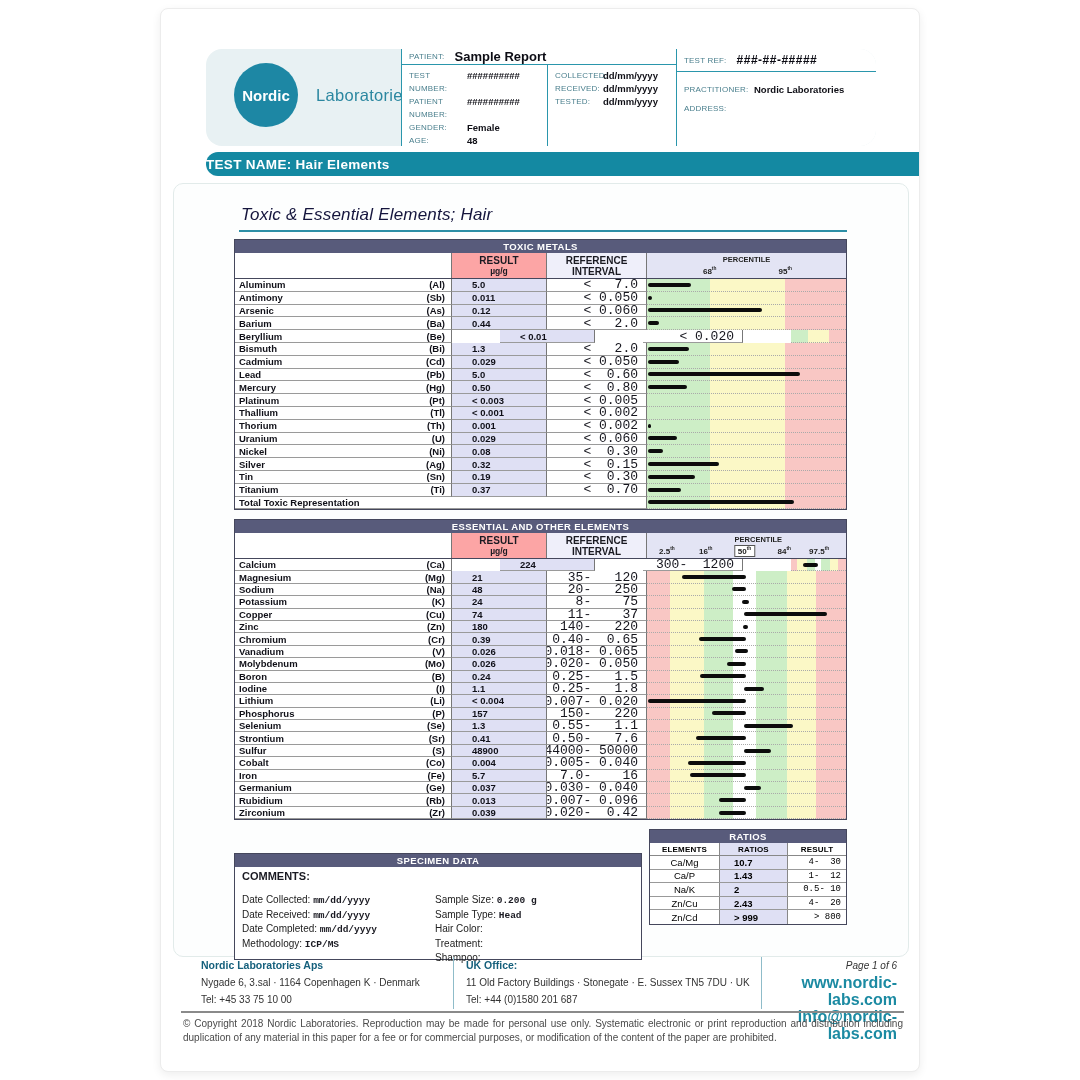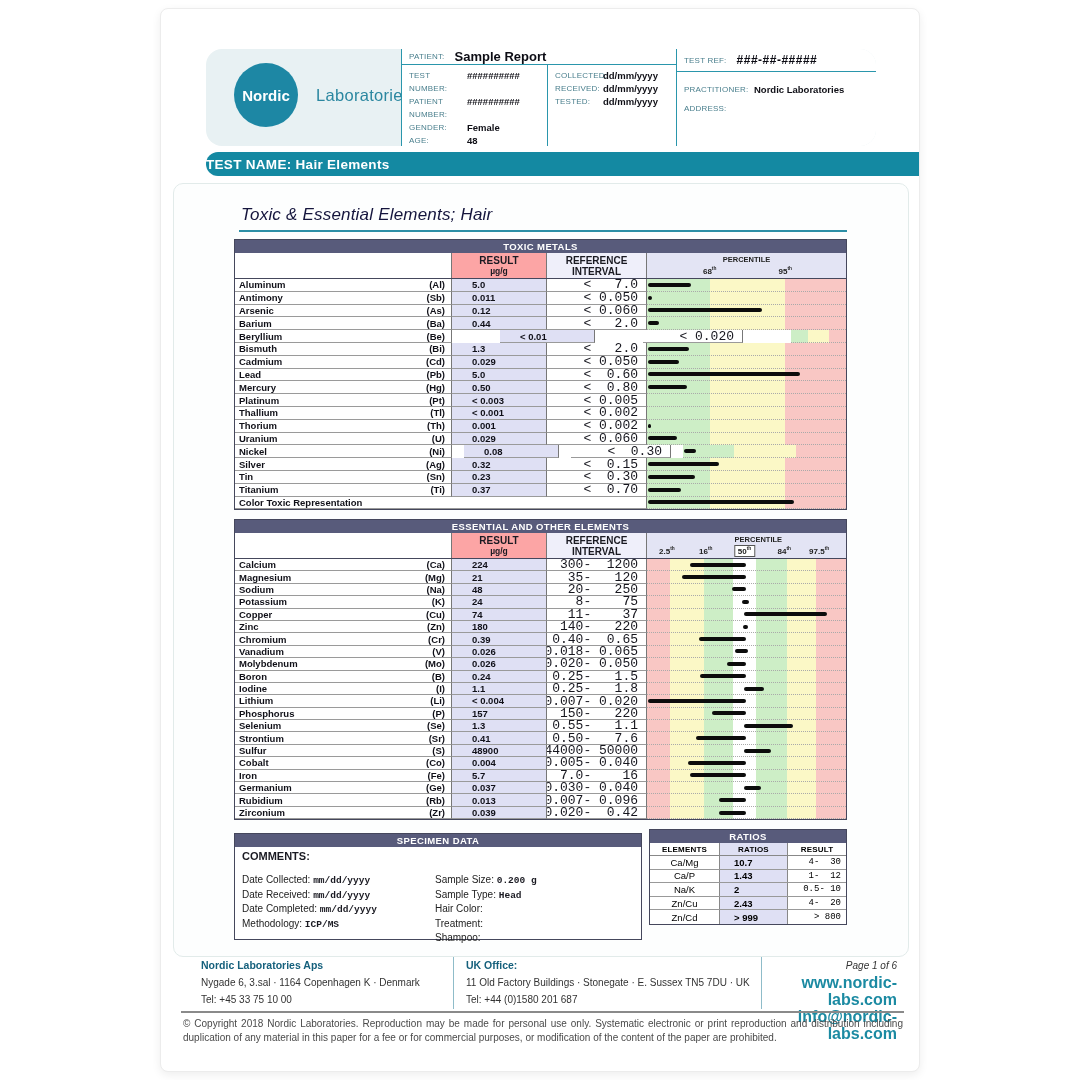--- a/index.html
+++ b/index.html
@@ -85,21 +85,21 @@
   .cref  { width:100px; font-family:"Liberation Mono",monospace; font-size:13px;
            justify-content:flex-end; padding-right:8px; white-space:pre; color:#16161e; }
   .cpct  { flex:1; position:relative; border-bottom:1px dotted #aaa !important; }
   .zones-toxic { background:linear-gradient(to right,#cdeec6 0%,#cdeec6 31.5%,#fbf8c6 31.5%,#fbf8c6 69.5%,#f9c7c4 69.5%,#f9c7c4 100%); }
   .zones-ess   { background:linear-gradient(to right,#f9c7c4 0%,#f9c7c4 11.5%,#fbf8c6 11.5%,#fbf8c6 28.5%,#cdeec6 28.5%,#cdeec6 43%,#ffffff 43%,#ffffff 55%,#cdeec6 55%,#cdeec6 70.5%,#fbf8c6 70.5%,#fbf8c6 85%,#f9c7c4 85%,#f9c7c4 100%); }
   .bar { position:absolute; top:50%; transform:translateY(-50%); height:4px;
          background:#0c0c0c; border-radius:2px; }
   .cname.span-all { width:412px; }
 
   
-  .spec-box { position:absolute; left:73px; top:824px; width:408px; height:107px;
+  .spec-box { position:absolute; left:73px; top:844px; width:408px; height:107px;
               border:1px solid #45475c; background:#fff; }
   .spec-content { position:relative; height:94px; font-size:10px; color:#1a1a22; }
   .comments { position:absolute; left:7px; top:3px; font-weight:bold; font-size:11px; }
   .spec-col { position:absolute; top:26px; }
   .spec-col.l { left:7px; }
   .spec-col.r { left:200px; }
   .spec-col .fld { line-height:13.5px; }
   .slbl { font-size:10px; color:#222; }
   .sval { font-weight:bold; font-family:"Liberation Mono",monospace; font-size:9.5px; }
 
@@ -361,21 +361,21 @@
           <div class="cell cname">
             <span class="nm">Uranium</span>
             <span class="sym">(U)</span>
           </div>
           <div class="cell cres">0.029</div>
           <div class="cell cref">&lt; 0.060</div>
           <div class="cell cpct zones-toxic">
             <div class="bar" style="left: 0.5%; width: 14.5%;"></div>
           </div>
         </div>
-        <div class="trow" style="height: 12.8px; gap: 12px;">
+        <div class="trow" style="height: 12.8px;">
           <div class="cell cname">
             <span class="nm">Nickel</span>
             <span class="sym">(Ni)</span>
           </div>
           <div class="cell cres">0.08</div>
           <div class="cell cref">&lt;  0.30</div>
           <div class="cell cpct zones-toxic">
             <div class="bar" style="left: 0.5%; width: 7.5%;"></div>
           </div>
         </div>
@@ -388,39 +388,39 @@
           <div class="cell cref">&lt;  0.15</div>
           <div class="cell cpct zones-toxic">
             <div class="bar" style="left: 0.5%; width: 35.5%;"></div>
           </div>
         </div>
         <div class="trow" style="height: 12.8px;">
           <div class="cell cname">
             <span class="nm">Tin</span>
             <span class="sym">(Sn)</span>
           </div>
-          <div class="cell cres">0.23</div>
+          <div class="cell cres">0.19</div>
           <div class="cell cref">&lt;  0.30</div>
           <div class="cell cpct zones-toxic">
             <div class="bar" style="left: 0.5%; width: 23.5%;"></div>
           </div>
         </div>
         <div class="trow" style="height: 12.8px;">
           <div class="cell cname">
             <span class="nm">Titanium</span>
             <span class="sym">(Ti)</span>
           </div>
           <div class="cell cres">0.37</div>
           <div class="cell cref">&lt;  0.70</div>
           <div class="cell cpct zones-toxic">
             <div class="bar" style="left: 0.5%; width: 16.5%;"></div>
           </div>
         </div>
         <div class="trow" style="height: 12.8px;">
-          <div class="cell cname span-all">Color Toxic Representation</div>
+          <div class="cell cname span-all">Total Toxic Representation</div>
           <div class="cell cpct zones-toxic">
             <div class="bar" style="left: 0.5%; width: 73.5%;"></div>
           </div>
         </div>
       </div>
   </div>
 
   <div class="etable essential">
     <div class="tbar">ESSENTIAL AND OTHER ELEMENTS</div>
     <div class="thead">
@@ -436,21 +436,21 @@
       <div class="hc hpct" id="ess-pct-head">
           <div class="pct-title off">PERCENTILE</div>
           <div class="pct-lbl" style="left: 10%;"><span>2.5<sup>th</sup></span></div>
           <div class="pct-lbl" style="left: 29.5%;"><span>16<sup>th</sup></span></div>
           <div class="pct-lbl boxed" style="left: 49%;"><span>50<sup>th</sup></span></div>
           <div class="pct-lbl" style="left: 69%;"><span>84<sup>th</sup></span></div>
           <div class="pct-lbl" style="left: 86.5%;"><span>97.5<sup>th</sup></span></div>
         </div>
     </div>
     <div id="ess-rows">
-        <div class="trow" style="height: 12.4px;">
+        <div class="trow" style="height: 12.4px; gap: 48px;">
           <div class="cell cname">
             <span class="nm">Calcium</span>
             <span class="sym">(Ca)</span>
           </div>
           <div class="cell cres">224</div>
           <div class="cell cref"> 300-  1200</div>
           <div class="cell cpct zones-ess">
             <div class="bar" style="left: 21.5%; width: 28.5%;"></div>
           </div>
         </div>

